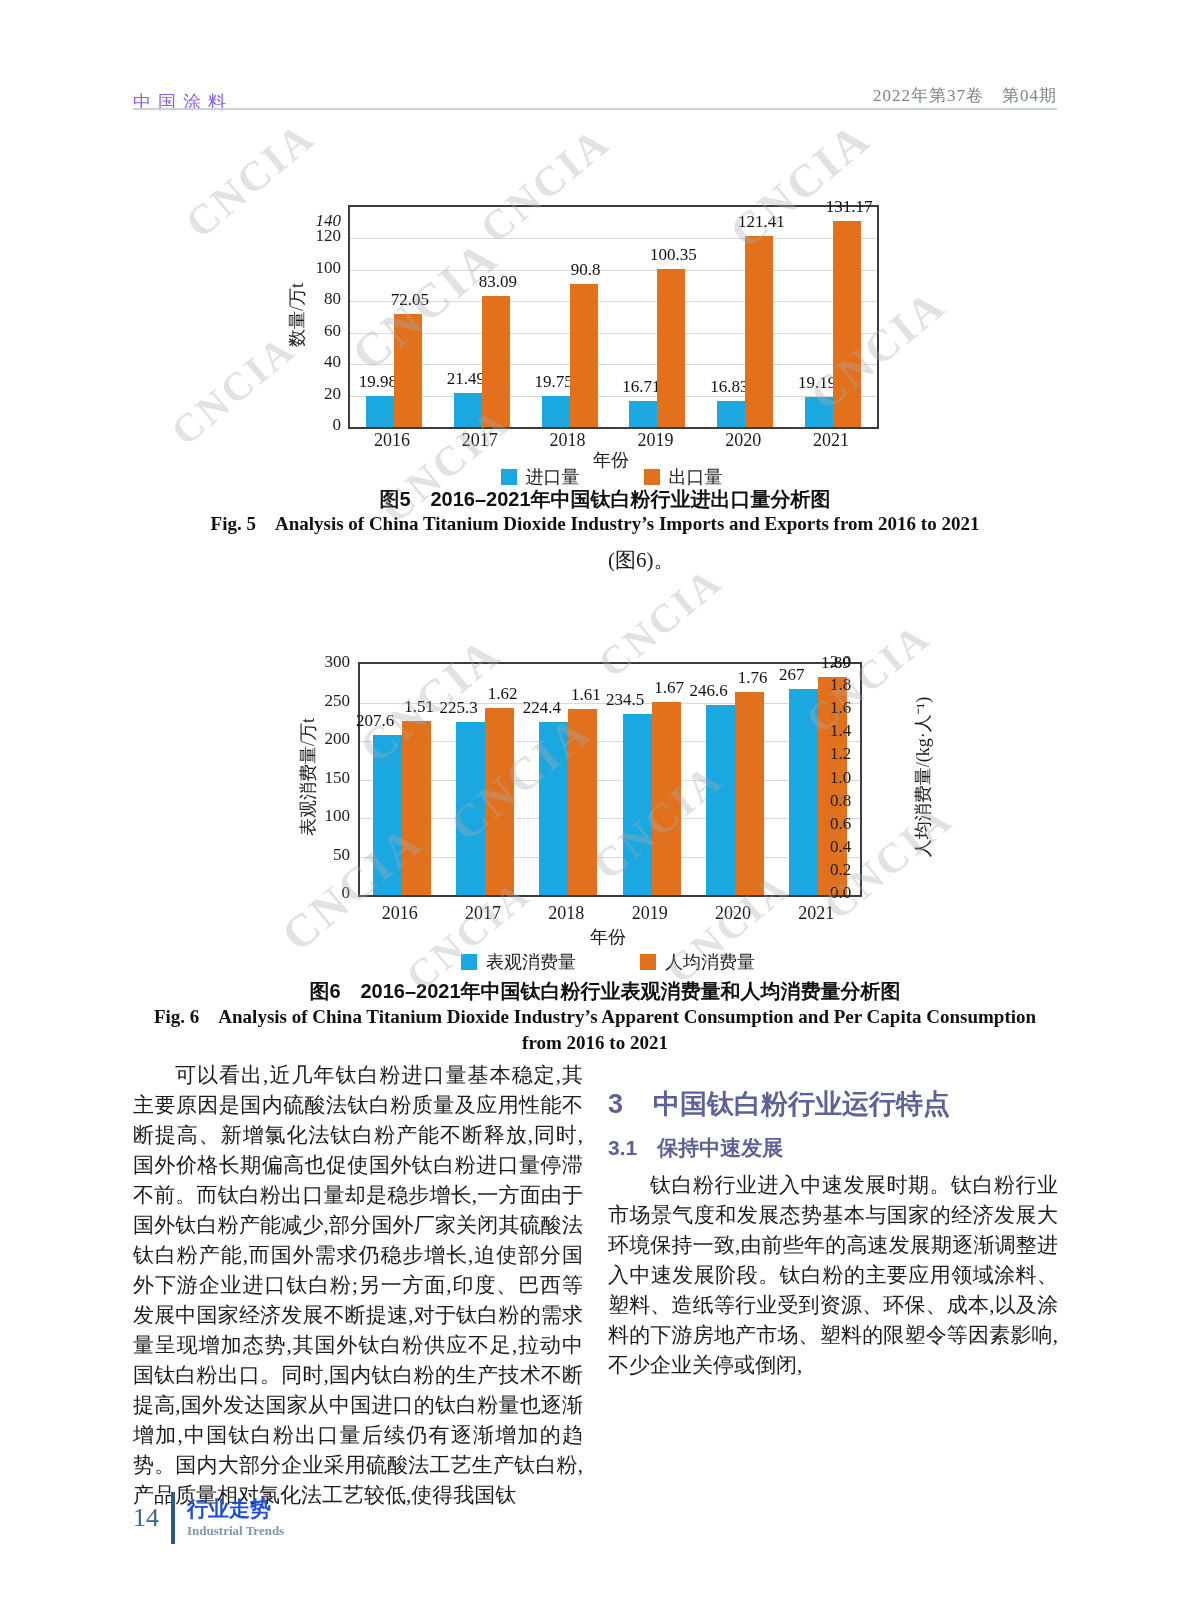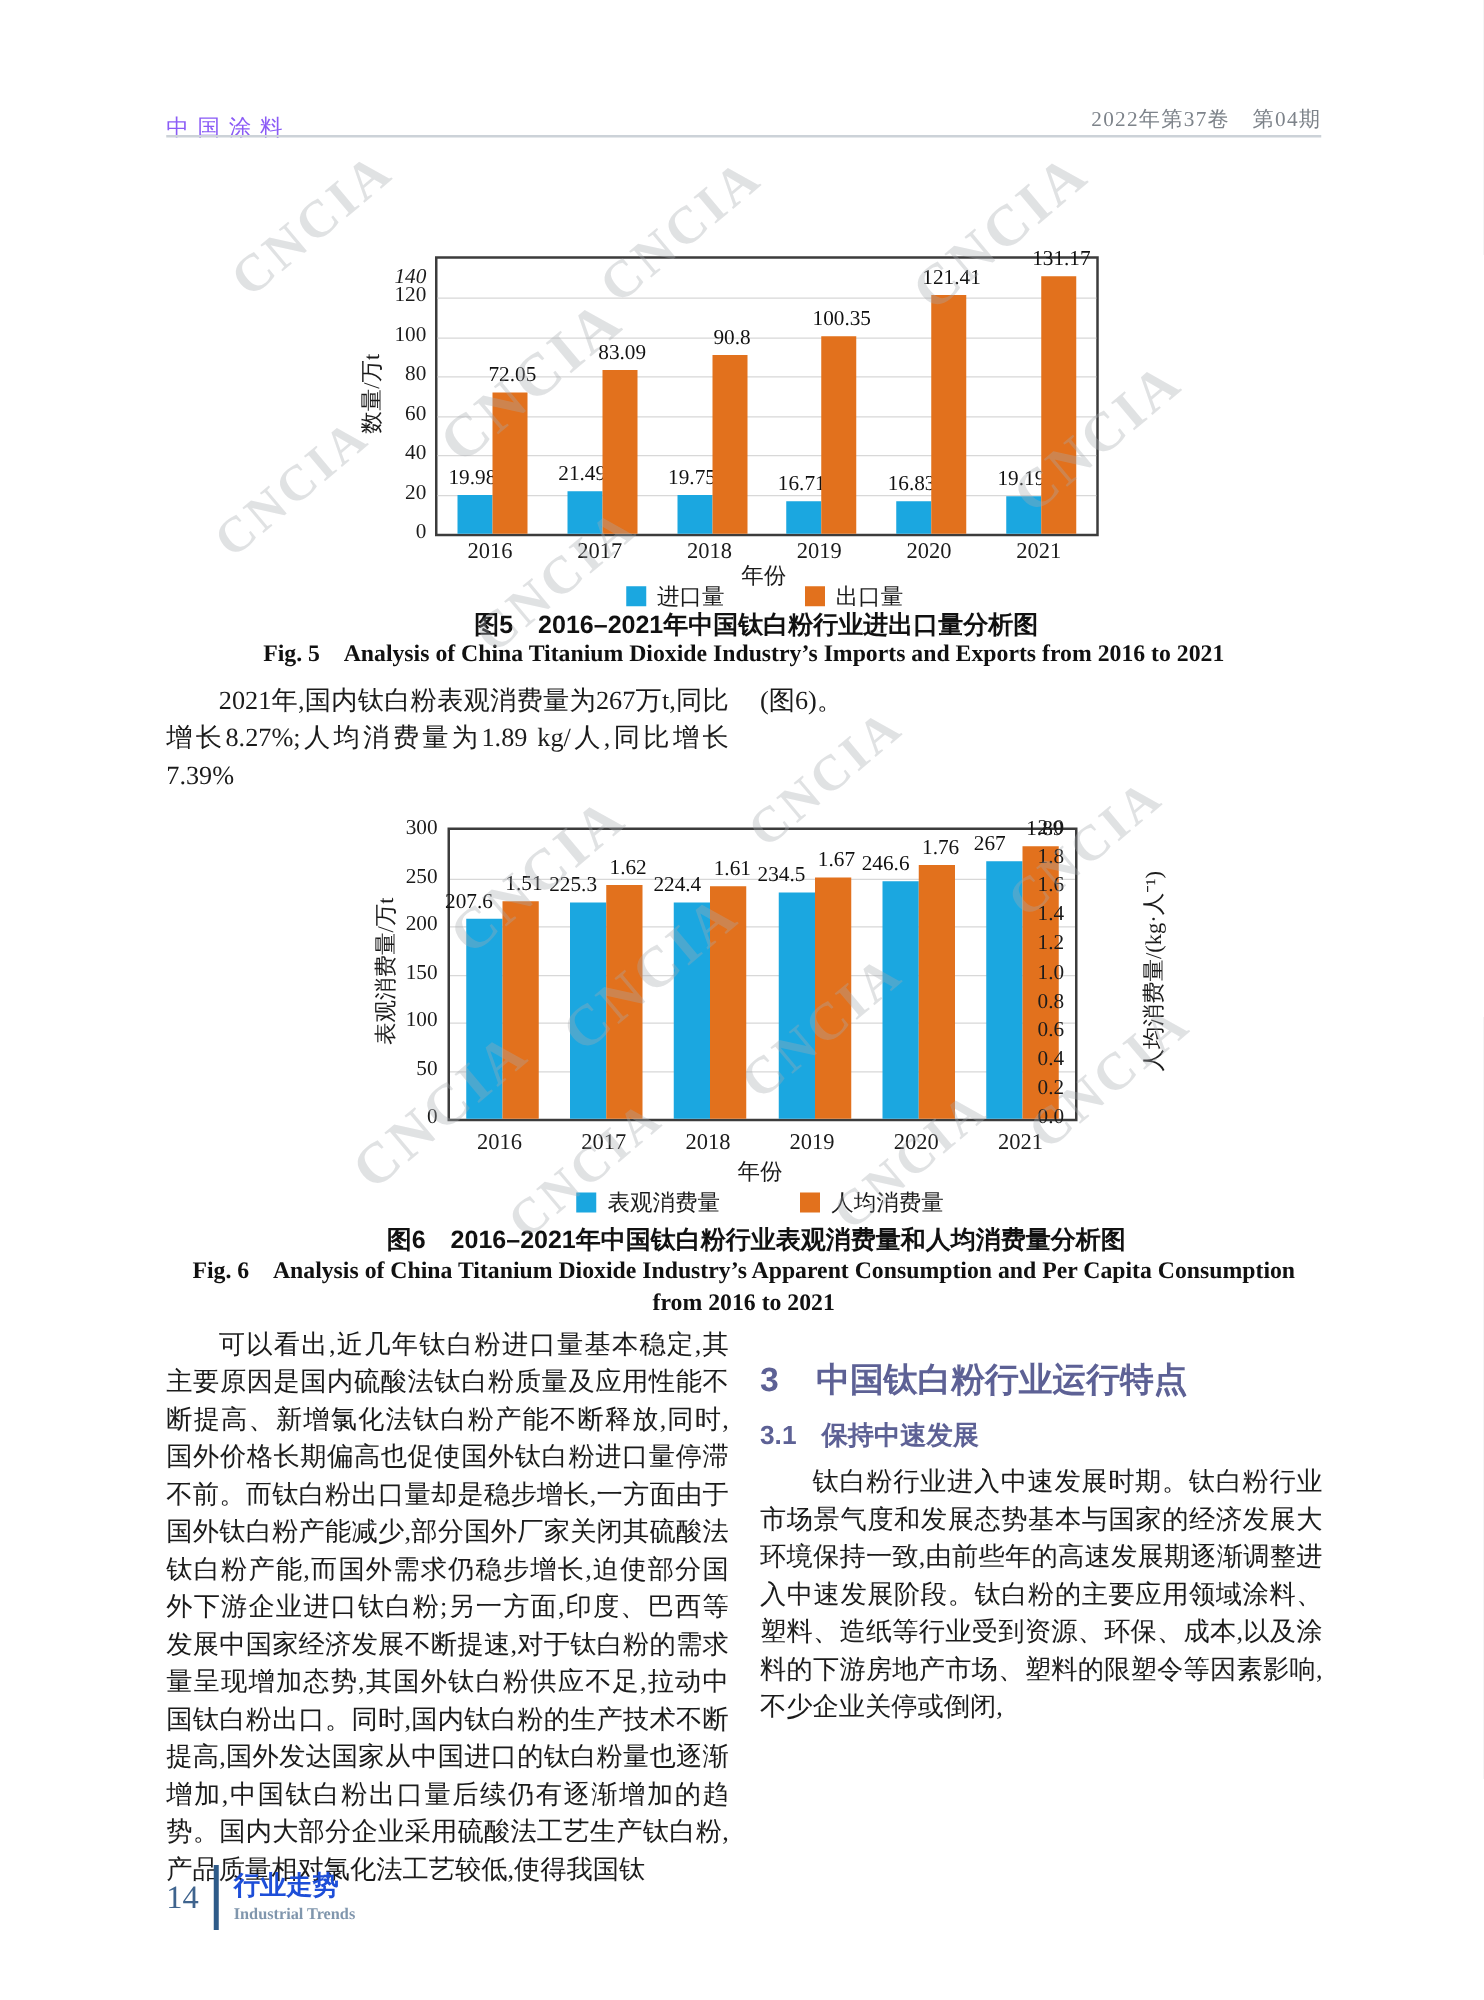--- a/index.html
+++ b/index.html
@@ -122,21 +122,20 @@
         <span>进口量</span>
       </div>
       <div class="legend-item">
         <span class="legend-swatch" style="background: rgb(226, 113, 29);"></span>
         <span>出口量</span>
       </div>
     </div>
   <div class="caption-zh" style="top:486px;">图5　2016–2021年中国钛白粉行业进出口量分析图</div>
   <div class="caption-en" style="top:511px;">Fig. 5　Analysis of China Titanium Dioxide Industry’s Imports and Exports from 2016 to 2021</div>
 
-  <div class="col-left para indent" style="top:545px;">2021年,国内钛白粉表观消费量为267万t,同比增长8.27%;人均消费量为1.89 kg/人,同比增长7.39%</div>
   <div class="col-right para" style="top:545px;">(图6)。</div>
 
   <div class="axis-title-v" style="left:308px;top:777px;">表观消费量/万t</div>
   <div class="yticks" style="left:302px;top:662px;width:48px;height:231px;" id="fig6-yticks-left">
       <div class="ytick" style="top: 0px; font-family: Liberation Serif, serif;">300</div>
       <div class="ytick" style="top: 38.5px;">250</div>
       <div class="ytick" style="top: 77px;">200</div>
       <div class="ytick" style="top: 115.5px;">150</div>
       <div class="ytick" style="top: 154px;">100</div>
       <div class="ytick" style="top: 192.5px;">50</div>

